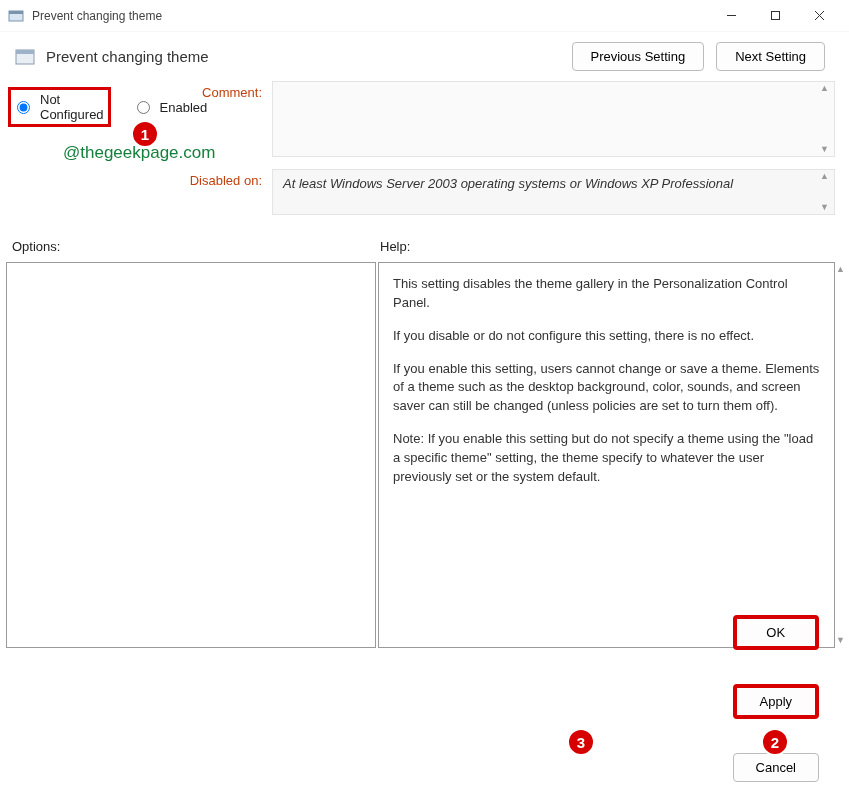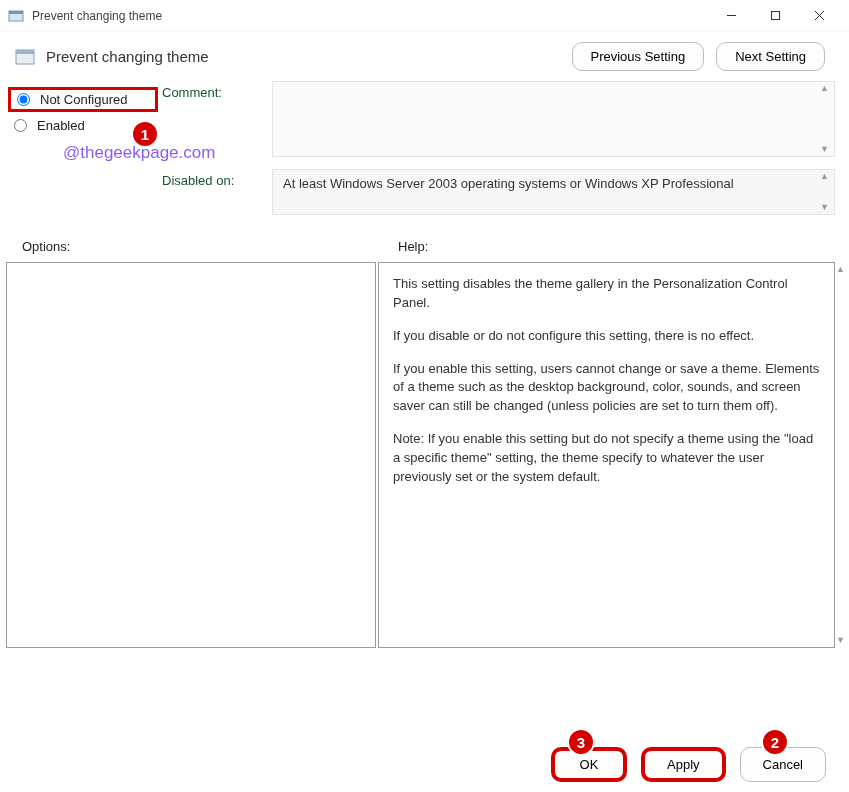--- a/index.html
+++ b/index.html
@@ -60,93 +60,93 @@
   }
   .nav-buttons {
     display: flex; gap: 12px; margin-right: 10px;
   }
   .btn {
     border: 1px solid #bcbcbc;
     background: #fdfdfd;
     padding: 6px 18px;
     font-size: 13px;
     font-family: inherit;
-    border-radius: 10px;
+    border-radius: 4px;
     cursor: default;
   }
   .config-row {
     display: flex;
     padding: 4px 14px 2px 8px;
     align-items: flex-start;
   }
   .radio-group {
     display: flex;
-    flex-direction: column;
-    gap: 4px;
+    flex-direction: row;
+    gap: 20px;
     width: 150px;
     padding-top: 6px;
     position: relative;
   }
   .radio-opt {
     display: flex; align-items: center; gap: 6px;
     padding: 2px 4px;
     font-size: 13px;
     position: relative;
   }
   .radio-opt input { margin:0 4px 0 2px; }
   .radio-highlight {
     border: 3px solid #d60000;
     position: relative;
   }
   .watermark {
     position: absolute;
     top: 62px; left: 55px;
-    color: #8b5cf6;
+    color: #15803d;
     font-size: 17px;
     font-weight: 400;
     pointer-events: none;
   }
   .right-fields {
     flex: 1;
     display: flex;
     flex-direction: column;
     gap: 12px;
     padding-left: 4px;
   }
   .field-row {
     display: flex;
     align-items: flex-start;
     gap: 10px;
   }
   .field-label {
     width: 100px;
+    text-align: right;
     padding-top: 4px;
-    color: #14532d;
+    color: #c2410c;
   }
   .textblock {
     flex: 1;
     border: 1px solid #e4e4e4;
     background: #fafafa;
     min-height: 76px;
     position: relative;
     padding: 6px 18px 6px 10px;
     font-size: 13px;
     color: #333;
   }
-  .textblock.short { min-height: 46px; background:#f7f7f7; }
+  .textblock.short { min-height: 46px; background:#f7f7f7;font-style:italic; }
   .scrollbar-arrows {
     position: absolute; right: 2px; top: 2px; bottom: 2px;
     display: flex; flex-direction: column; justify-content: space-between;
     width: 12px; color:#999;
   }
   .scrollbar-arrows span { font-size: 9px; line-height: 1; }
   .labels-row {
     display: flex;
-    padding: 22px 14px 8px 22px;
-    gap: 8px;
+    padding: 22px 14px 8px 12px;
   }
   .labels-row .options-label { width: 368px; }
   .panels-row {
     display: flex;
     padding: 0 14px 0 6px;
     gap: 2px;
   }
   .options-panel {
     width: 370px;
     height: 386px;
@@ -166,22 +166,22 @@
   }
   .help-panel p { margin: 0 0 14px 0; }
   .help-scroll-track {
     position:absolute; right:-14px; top:0; bottom:0; width:12px;
     display:flex; flex-direction:column; justify-content:space-between;
     color:#999;
   }
   .help-scroll-track span { font-size:9px; }
   .footer {
     position: absolute;
-    bottom: 10px; right: 23px;
-    display: flex; gap: 14px;
+    bottom: 10px; right: 30px;
+    display: flex; gap: 34px; flex-direction: column;
   }
   .footer .btn { padding: 6px 22px; min-width:76px; }
   .red-outline { border:4px solid #d60000; padding: 2px 18px; }
   .annot {
     position: absolute;
     width: 28px; height: 28px;
     border-radius: 50%;
     background: #d60000;
     border: 2px solid #fff;
     color: #fff;

